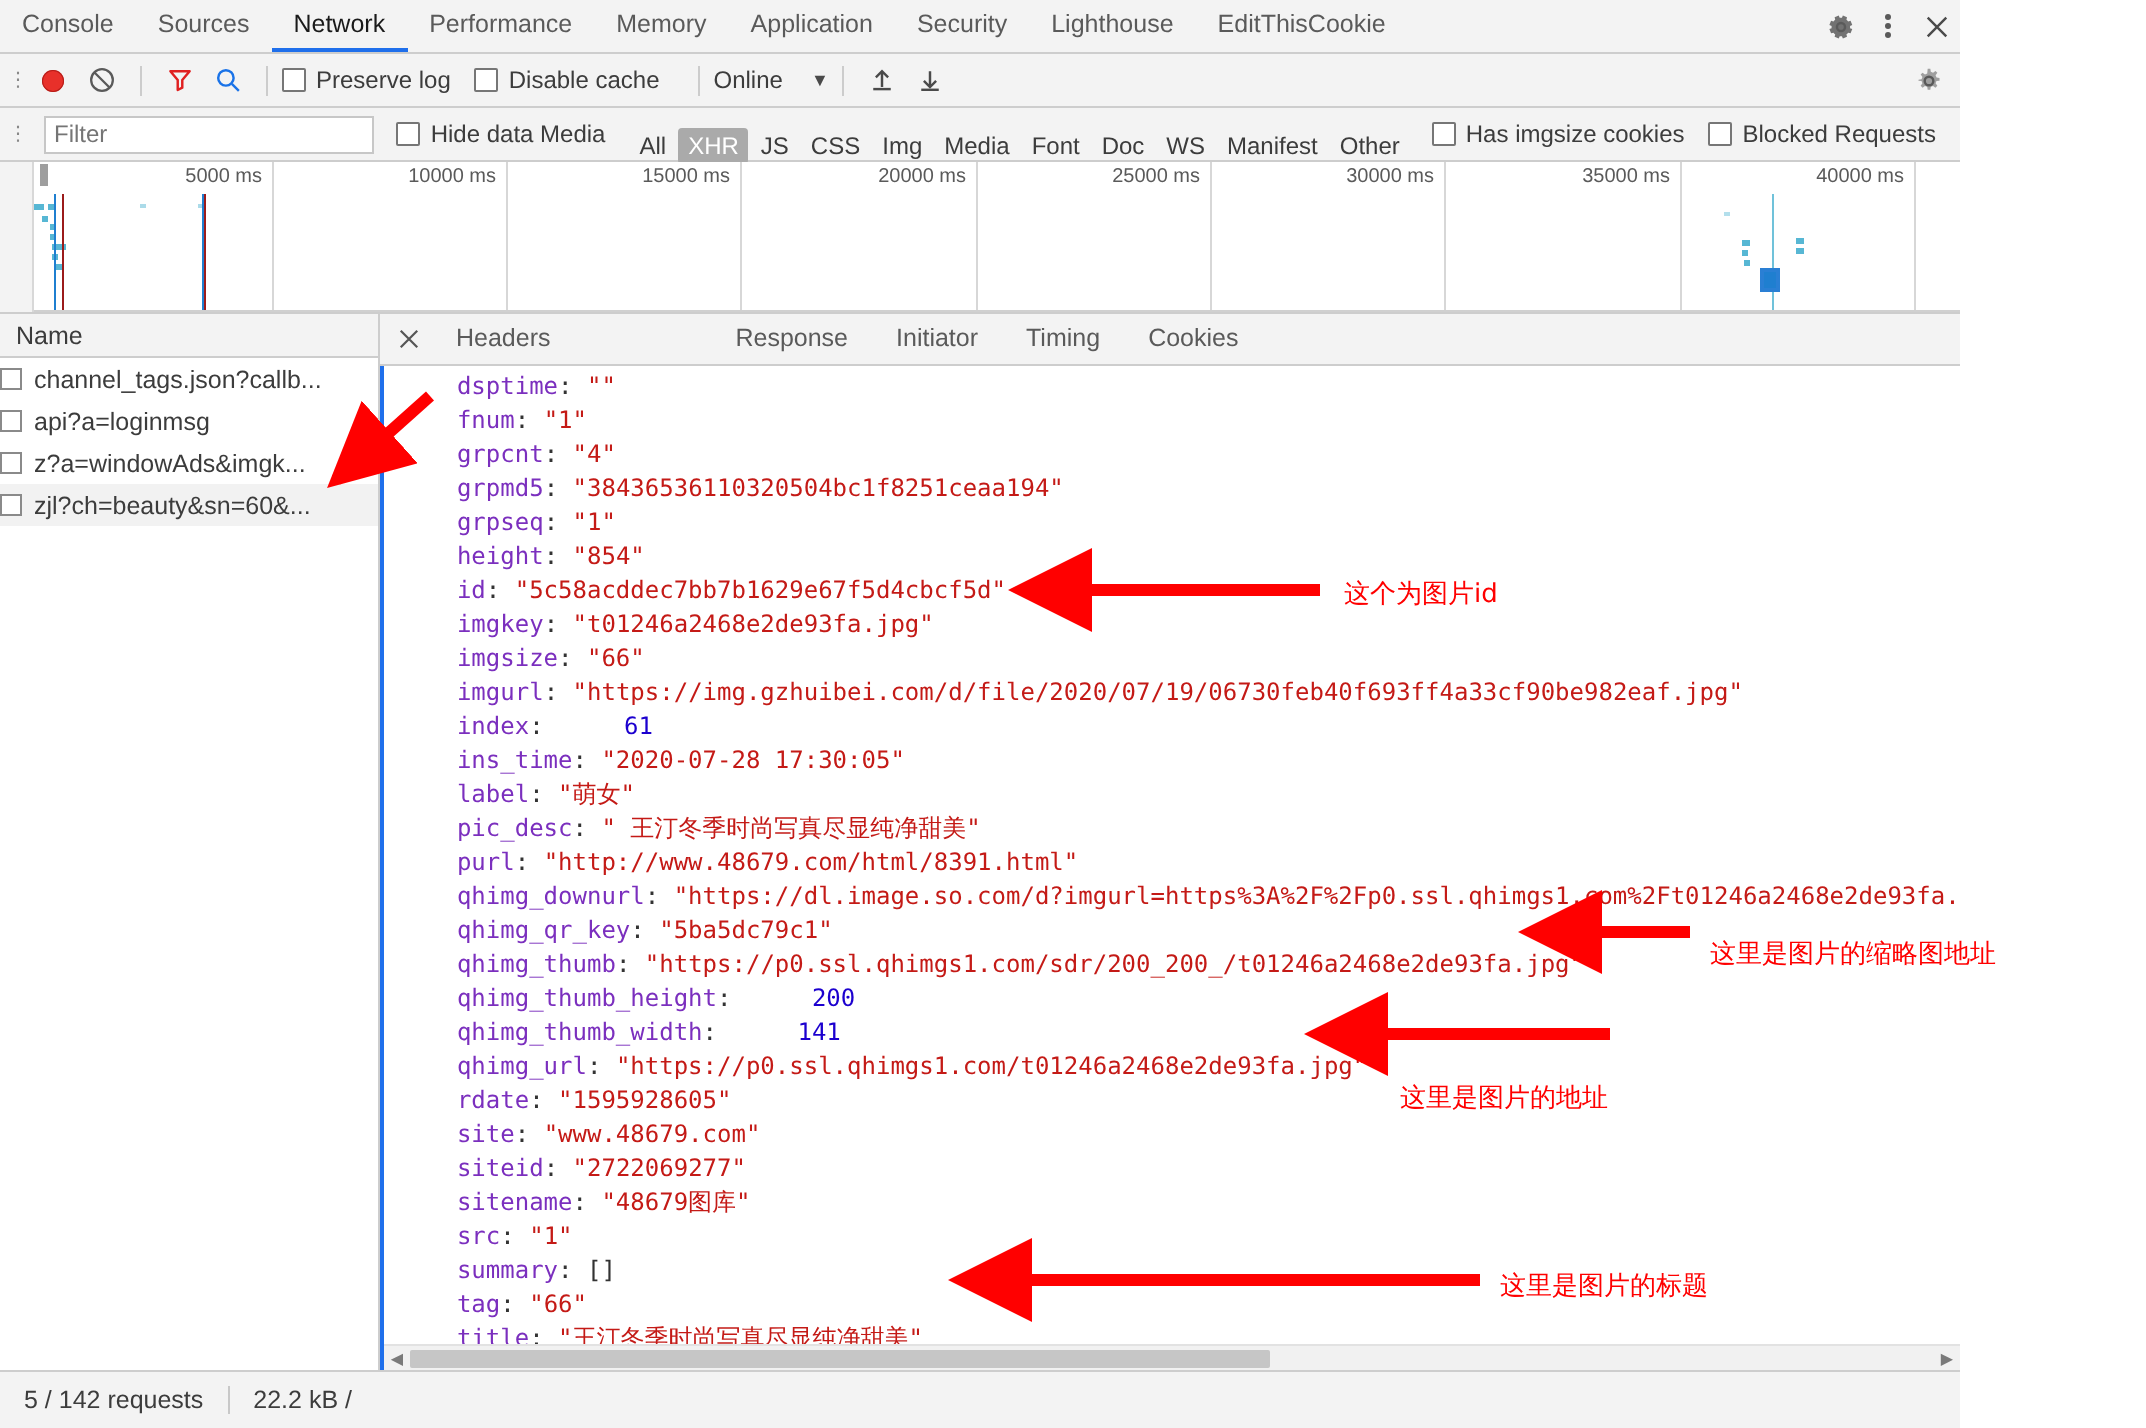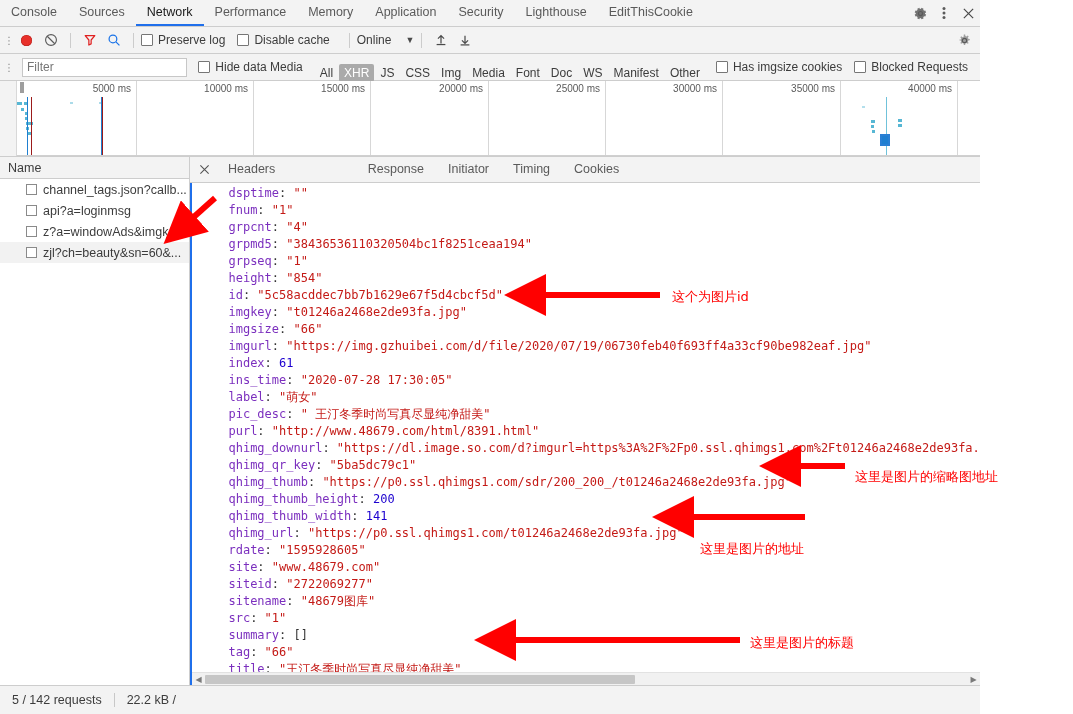--- a/index.html
+++ b/index.html
@@ -127,21 +127,21 @@
     height: 22px; flex: none;
     display: flex; align-items: center;
     padding-left: 8px;
     font-size: 12.5px; color: #3c3c3c;
     background: #f3f3f3;
     border-bottom: 1px solid #cdcdcd;
   }
   .list-body { flex: 1; overflow: hidden; background: #fff; }
   .req-row {
     height: 21px; display: flex; align-items: center;
-    padding-left: 26px; gap: 6px;
+    padding-left: 0; gap: 6px;
     font-size: 12.5px; color: #3c3c3c;
     white-space: nowrap; overflow: hidden;
     cursor: default;
   }
   .req-row.alt { background: #f2f2f2; }
   .row-ico {
     width: 11px; height: 11px; flex: none;
     border: 1px solid #8a8a8a; background: #fff;
   }
 
@@ -169,21 +169,21 @@
   .json-scroll { position: absolute; inset: 0; overflow: hidden; }
   .json-code {
     font-family: "DejaVu Sans Mono", "Liberation Mono", monospace;
     font-size: 12px; line-height: 17px;
     color: #222; white-space: pre;
     padding: 2px 0 0 22px;
   }
   .json-code .ln { display: block; height: 17px; }
   .k { color: #7b2fbe; }
   .s { color: #c41a16; }
-  .n { color: #1c00cf; }
+  .n { color: #1c00cf; margin-left: 33px; }
   .p { color: #333; }
 
   .hscroll {
     position: absolute; left: 0; right: 0; bottom: 0; height: 13px;
     background: #f1f1f1; border-top: 1px solid #e2e2e2;
     display: flex; align-items: center;
   }
   .hscroll .hs-arrow { width: 13px; text-align: center; font-size: 8px; color: #7a7a7a; }
   .hscroll .hs-thumb { height: 9px; background: #c6c6c6; border-radius: 1px; }
 

